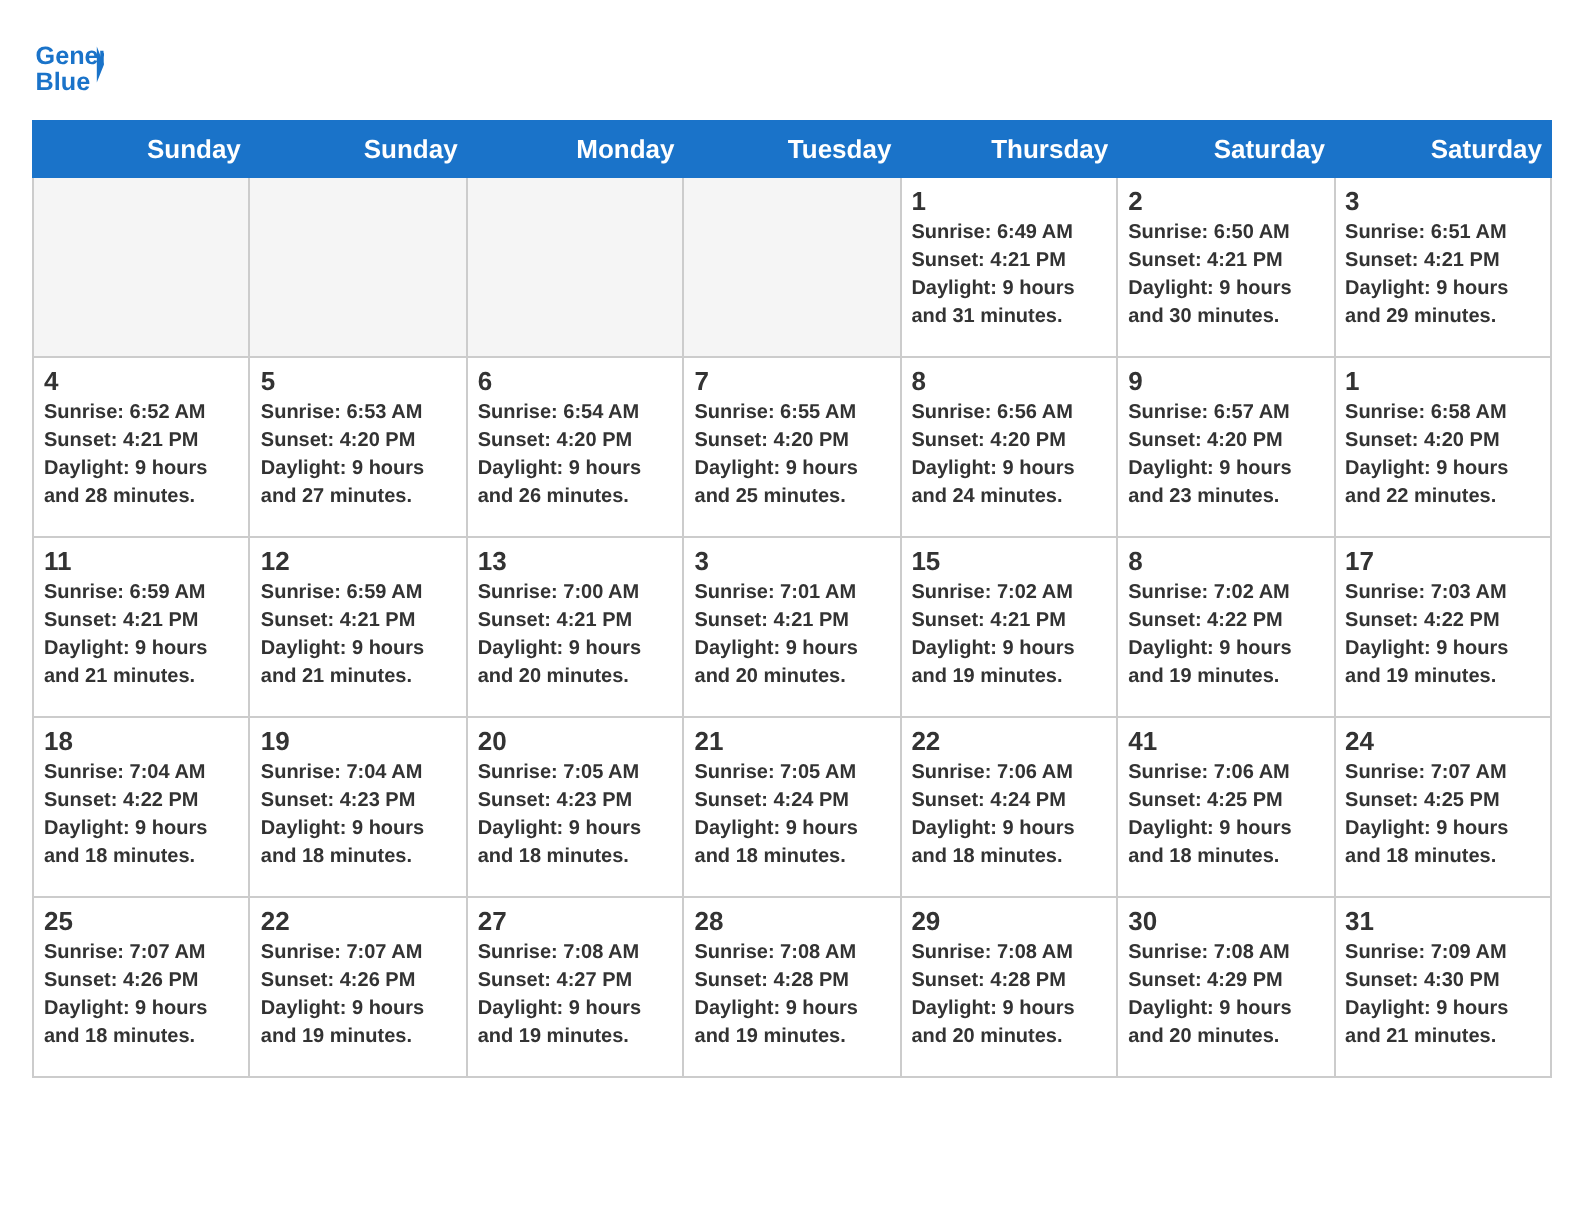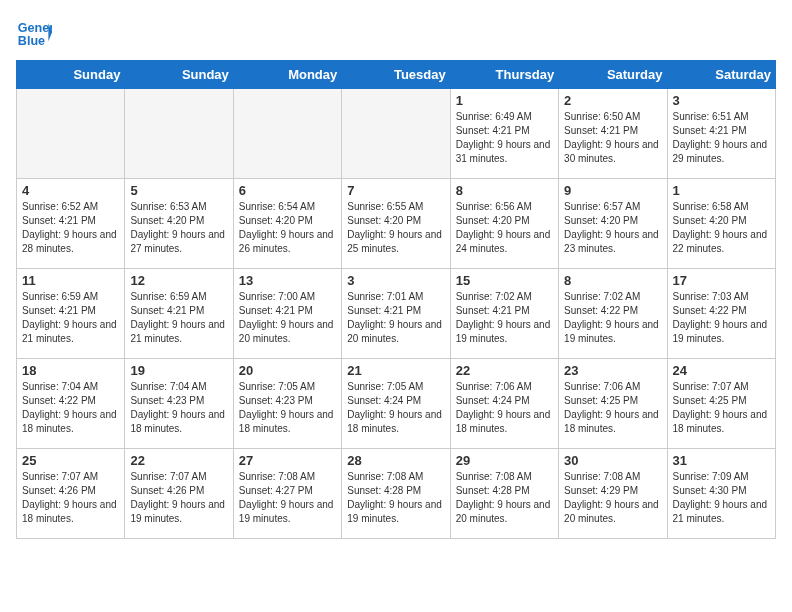--- a/index.html
+++ b/index.html
@@ -74,20 +74,21 @@
     }
     .day-num {
       font-size: 13px;
       font-weight: bold;
       display: block;
       margin-bottom: 2px;
     }
     .day-info {
       line-height: 1.4;
       font-size: 10px;
+      font-weight: bold;
     }
   </style>
 </head>
 <body>
 
 <div class="header-area">
   <div class="logo">
     <svg class="logo-icon" viewBox="0 0 40 40">
       <text x="2" y="18" font-size="14" font-weight="bold" fill="#1a73c9">General</text>
       <text x="2" y="32" font-size="14" font-weight="bold" fill="#1a73c9">Blue</text>
@@ -212,21 +213,21 @@
         </td>
         <td>
           <span class="day-num">21</span>
 <div class="day-info">Sunrise: 7:05 AM<br>Sunset: 4:24 PM<br>Daylight: 9 hours and 18 minutes.</div>
         </td>
         <td>
           <span class="day-num">22</span>
 <div class="day-info">Sunrise: 7:06 AM<br>Sunset: 4:24 PM<br>Daylight: 9 hours and 18 minutes.</div>
         </td>
         <td>
-          <span class="day-num">23</span>
+          <span class="day-num">41</span>
 <div class="day-info">Sunrise: 7:06 AM<br>Sunset: 4:25 PM<br>Daylight: 9 hours and 18 minutes.</div>
         </td>
         <td>
           <span class="day-num">24</span>
 <div class="day-info">Sunrise: 7:07 AM<br>Sunset: 4:25 PM<br>Daylight: 9 hours and 18 minutes.</div>
         </td>
       </tr>
       <tr>
         <td>
           <span class="day-num">25</span>

